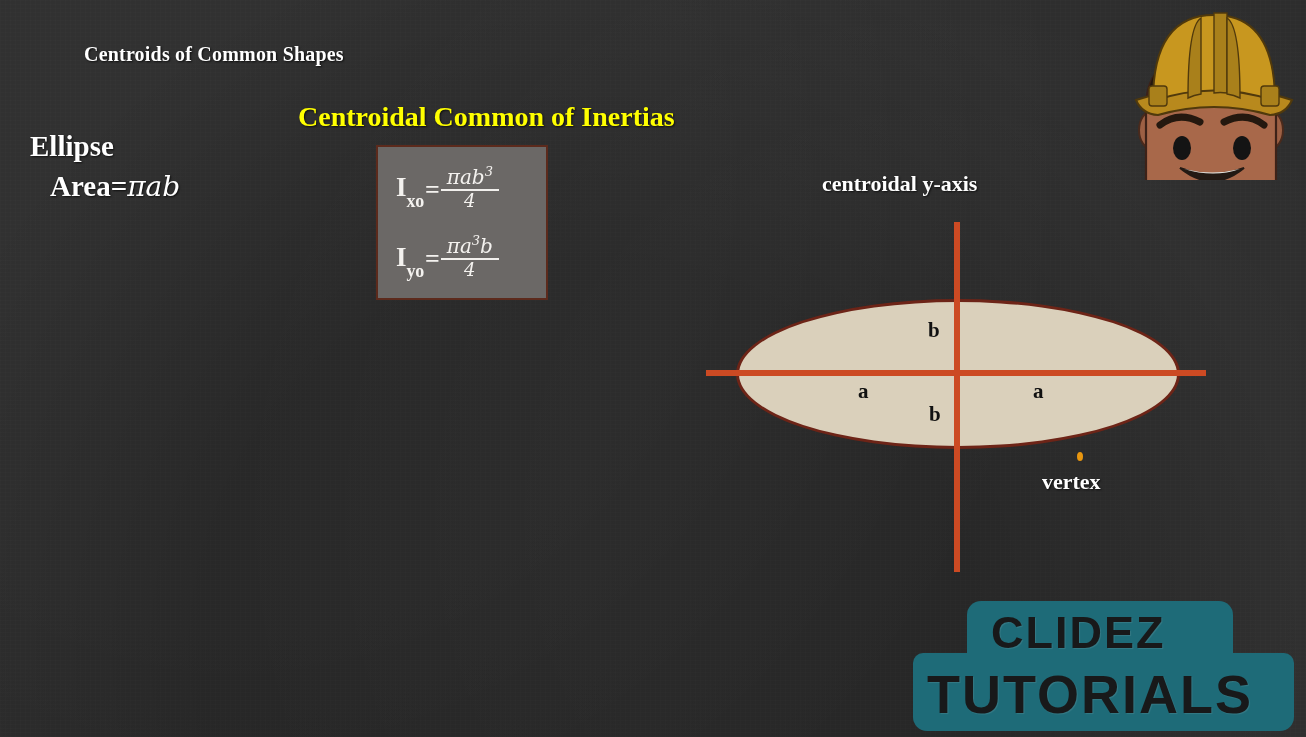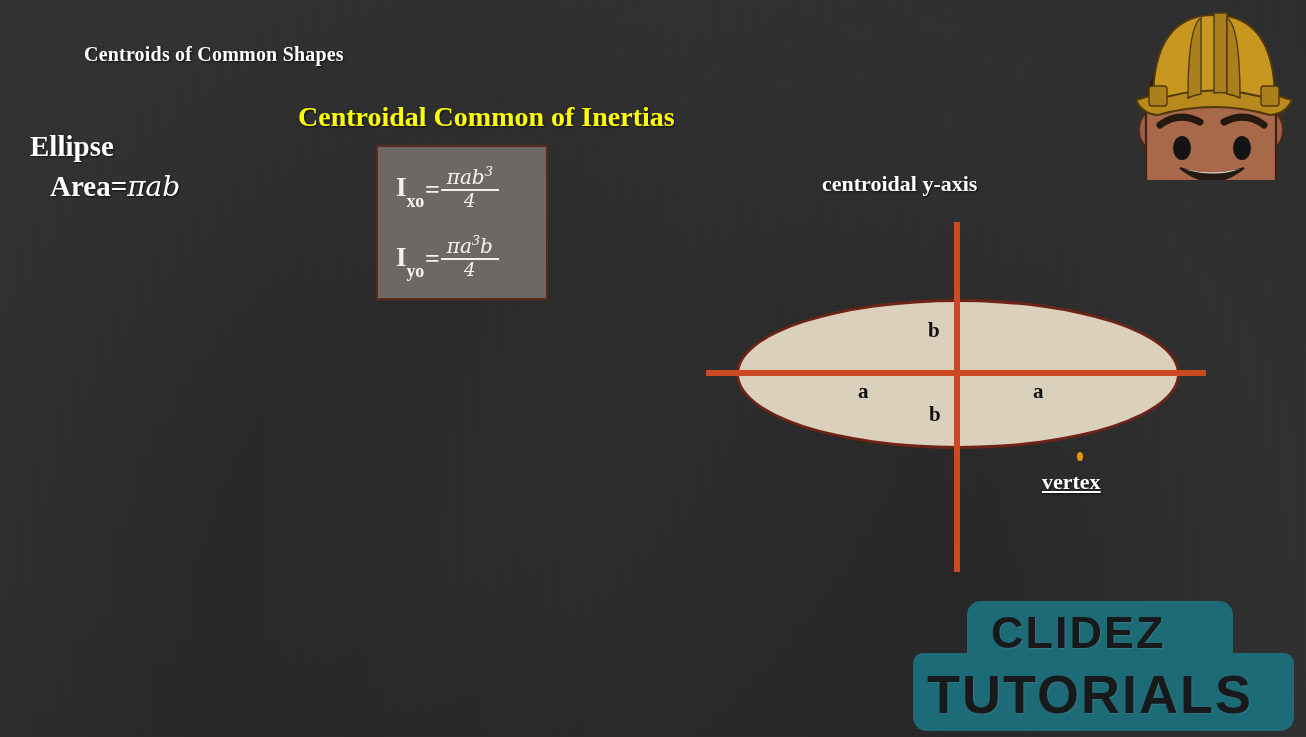--- a/index.html
+++ b/index.html
@@ -207,21 +207,20 @@
     position: absolute;
     left: 1042px;
     top: 465px;
     width: 64px;
     font-size: 22px;
     font-weight: bold;
     line-height: 34px;
     color: #ffffff;
     text-shadow: 1px 1px 2px rgba(0,0,0,0.7);
     word-break: break-all;
-    text-decoration: underline;
   }
 
   
   .avatar {
     position: absolute;
     left: 1122px;
     top: 2px;
     width: 184px;
     height: 178px;
   }

